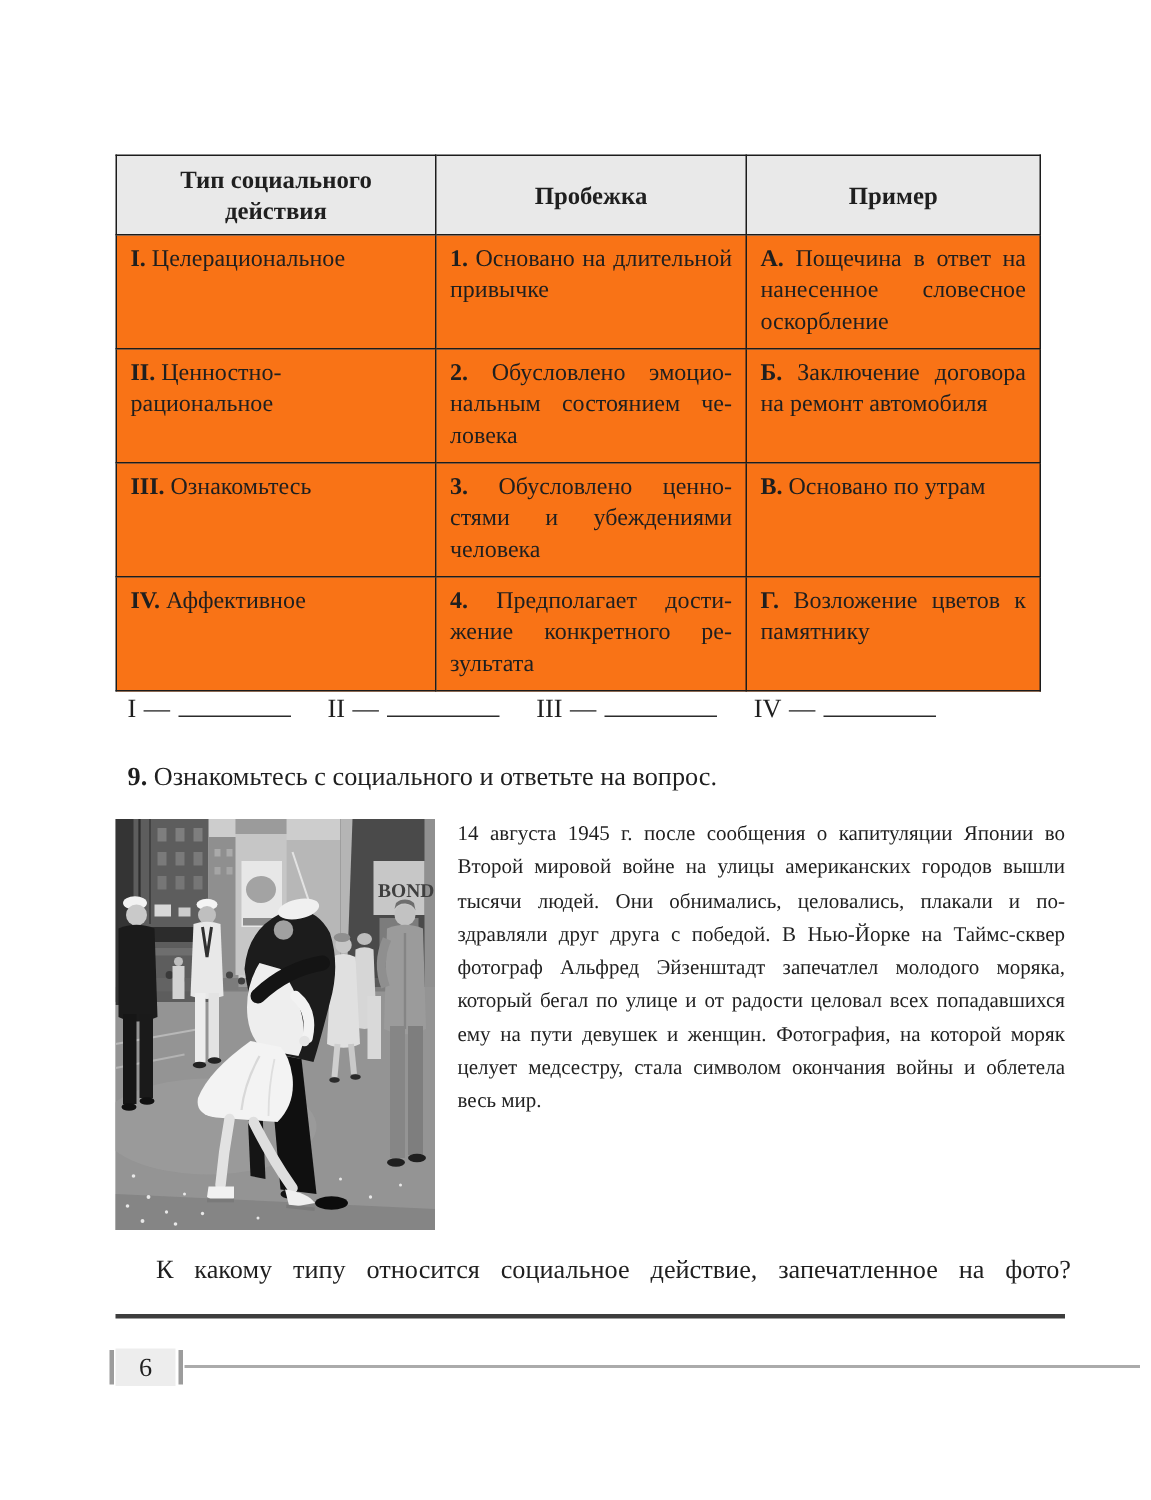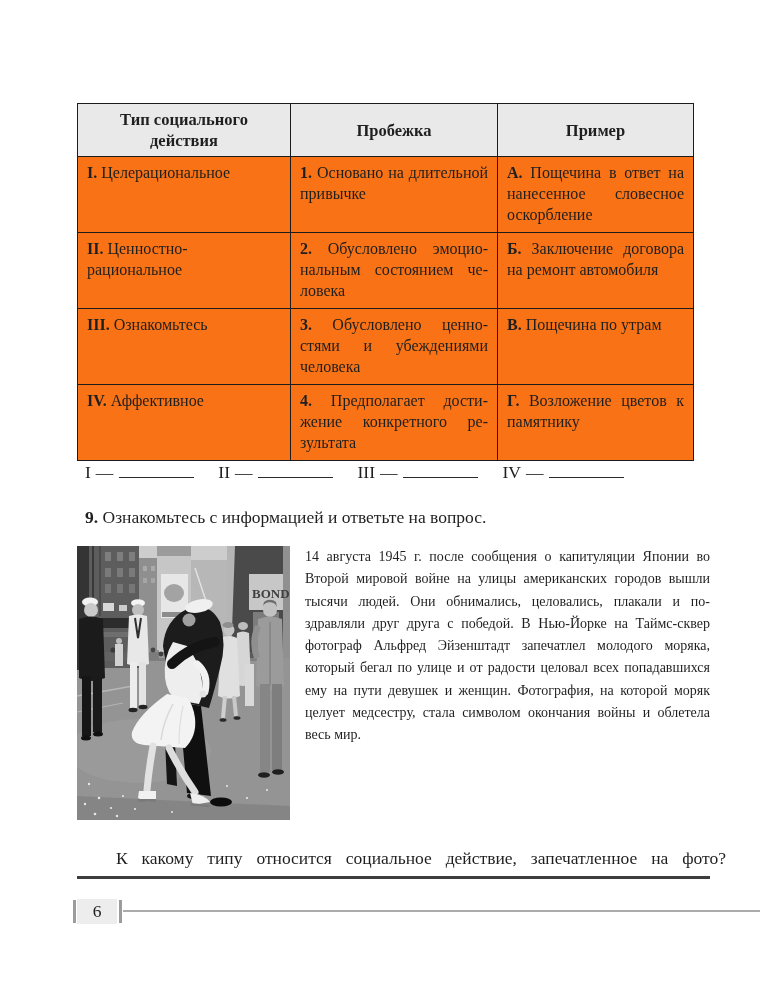--- a/index.html
+++ b/index.html
@@ -62,21 +62,21 @@
     display:flex;gap:15px;
   }
   #photo{width:213px;height:274px;flex:none;background:#9a9a9a;}
   #photo svg{display:block;}
   #para{
     flex:1;margin:0;font-size:14px;line-height:22.3px;
     text-align:justify;
   }
 
   #finalq{
-    position:absolute;left:100px;top:831px;width:610px;margin:16px;
+    position:absolute;left:100px;top:831px;width:610px;margin:4px;
     font-size:17.5px;line-height:23px;
     text-align:justify;text-align-last:justify;
   }
 
   
   #rule{
     position:absolute;left:77px;top:876px;width:633px;height:2.6px;
     background:#3d3d3d;
   }
   .bar{position:absolute;width:2.6px;height:23px;background:#9c9c9c;top:900px;}
@@ -117,21 +117,21 @@
         <td class="ecell"><b>А.</b> <span>Пощечина в ответ на нанесенное словес­ное оскорбление</span></td>
       </tr>
       <tr>
         <td class="tcell"><b>II.</b> <span>Ценностно-рациональное</span></td>
         <td class="dcell"><b>2.</b> <span>Обусловлено эмоцио­нальным состоянием че­ловека</span></td>
         <td class="ecell"><b>Б.</b> <span>Заключение договора на ремонт автомобиля</span></td>
       </tr>
       <tr>
         <td class="tcell"><b>III.</b> <span>Ознакомьтесь</span></td>
         <td class="dcell"><b>3.</b> <span>Обусловлено ценно­стями и убеждениями человека</span></td>
-        <td class="ecell"><b>В.</b> <span>Пощечина по утрам</span></td>
+        <td class="ecell"><b>В.</b> <span>Основано по утрам</span></td>
       </tr>
       <tr>
         <td class="tcell"><b>IV.</b> <span>Аффективное</span></td>
         <td class="dcell"><b>4.</b> <span>Предполагает дости­жение конкретного ре­зультата</span></td>
         <td class="ecell"><b>Г.</b> <span>Возложение цветов к памятнику</span></td>
       </tr>
     </tbody>
   </table>
 
   <div id="answers">
@@ -150,21 +150,21 @@
         <span class="dash">—</span>
         <span class="blank"></span>
       </span>
     <span class="ans">
         <span>IV</span>
         <span class="dash">—</span>
         <span class="blank"></span>
       </span>
   </div>
 
-  <p class="qhead" id="q9head"><b>9.</b> <span>Ознакомьтесь с информацией и ответьте на вопрос.</span></p>
+  <p class="qhead" id="q9head"><b>9.</b> <span>Ознакомьтесь с социального и ответьте на вопрос.</span></p>
 
   <div id="media">
     <div id="photo">
       <svg width="213" height="274" viewBox="0 0 213 274" xmlns="http://www.w3.org/2000/svg">
 
         <rect width="213" height="274" fill="#a9a9a9"></rect>
         <rect x="58" y="0" width="96" height="116" fill="#cdcdcd"></rect>
         <rect y="112" width="213" height="162" fill="#949494"></rect>
         <ellipse cx="62" cy="205" rx="72" ry="32" fill="#9e9e9e" opacity="0.6"></ellipse>
         <path d="M0,250 L213,260 L213,274 L0,274 Z" fill="#858585"></path>

